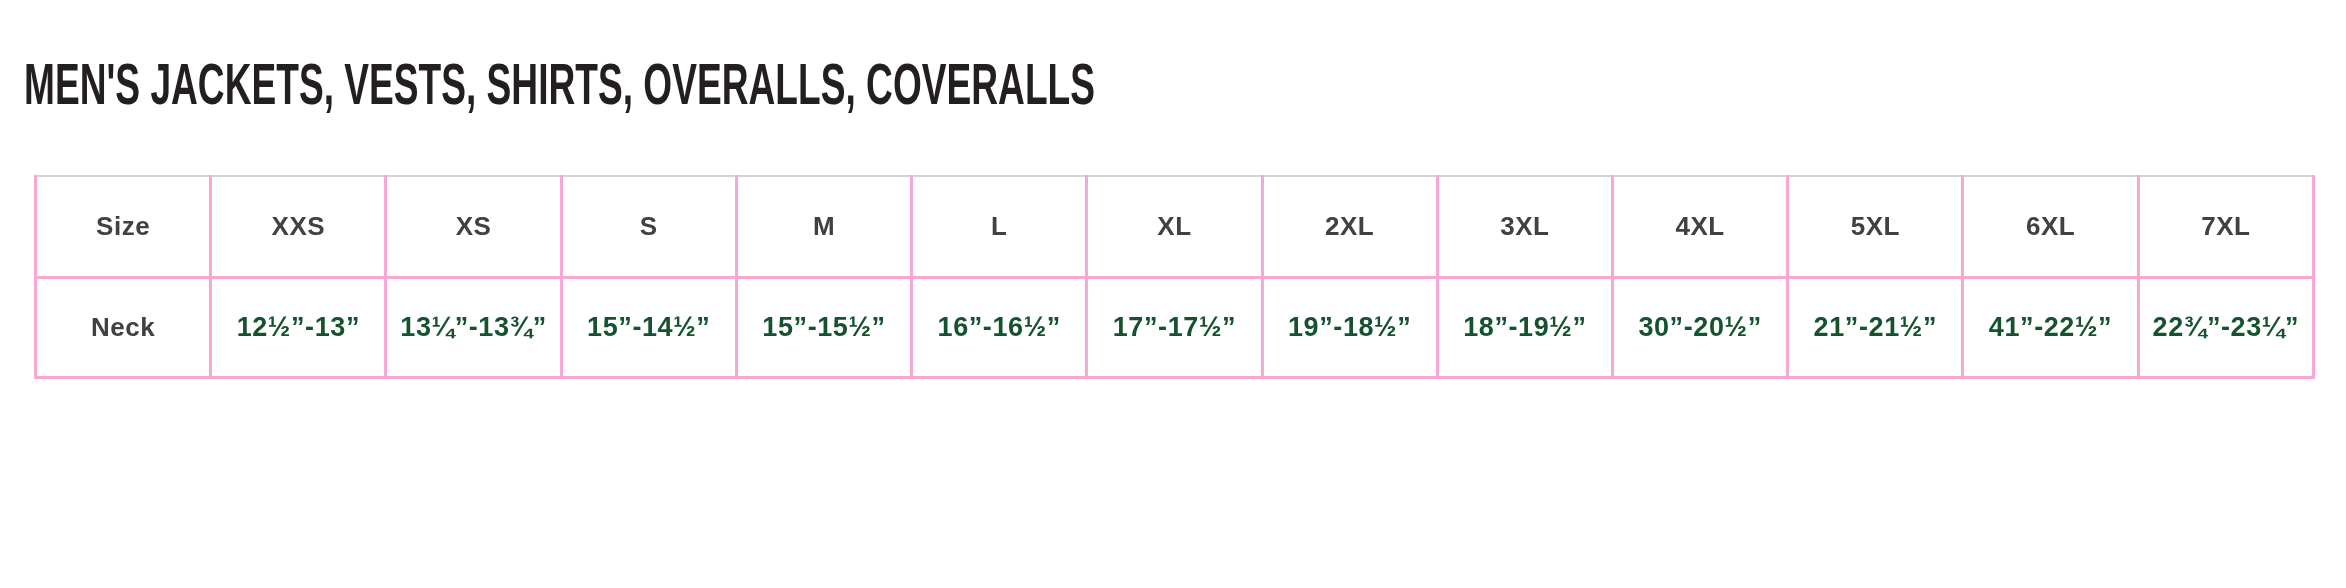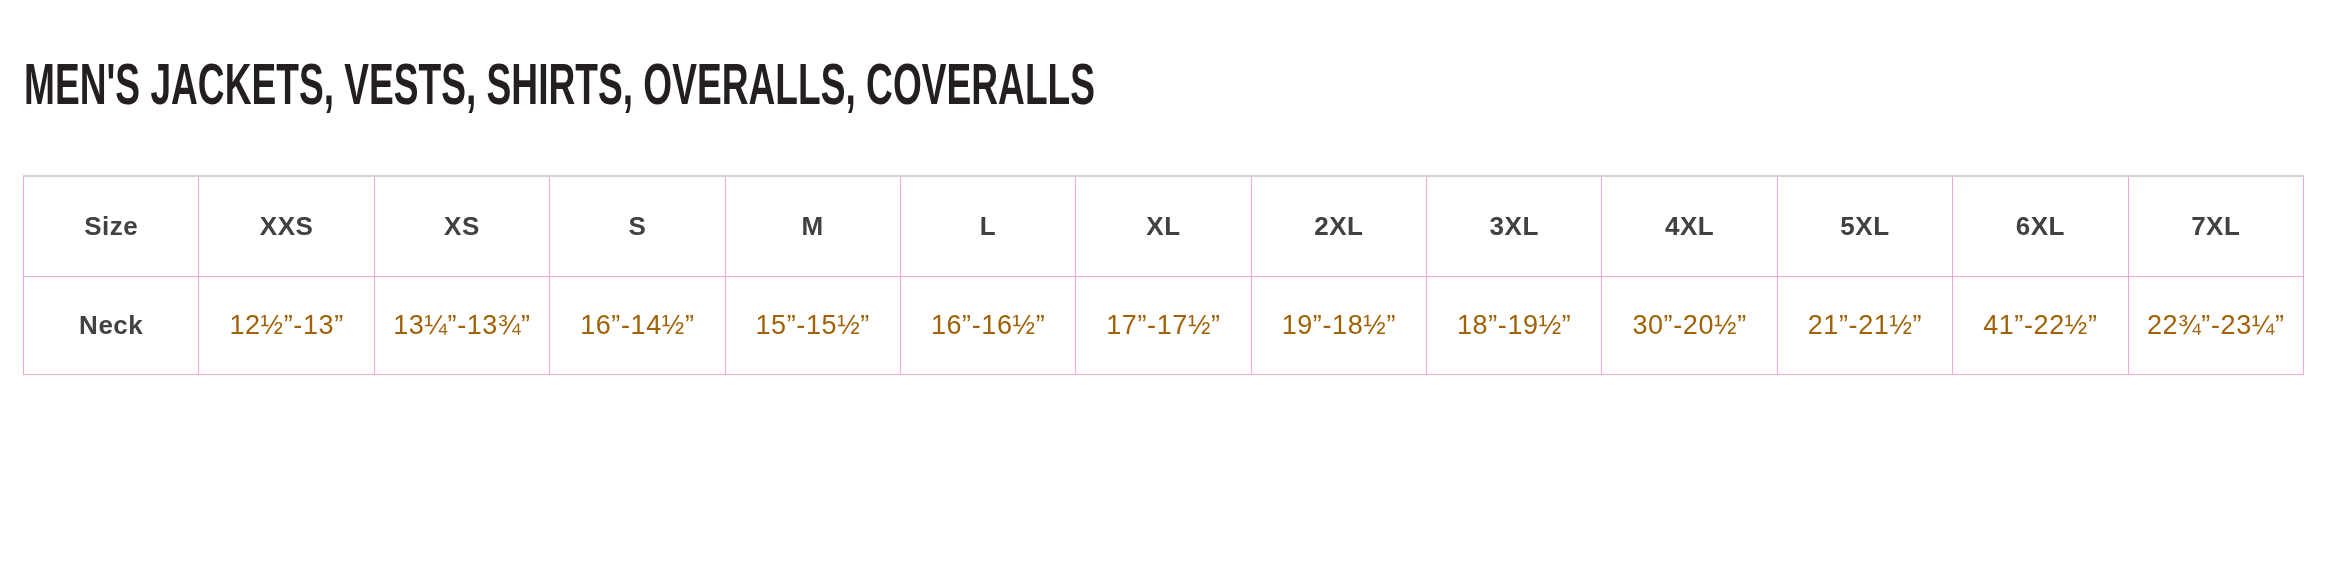--- a/index.html
+++ b/index.html
@@ -19,29 +19,29 @@
     line-height: 1;
     font-weight: bold;
     color: #231f20;
     white-space: nowrap;
     letter-spacing: 0px;
     transform: scaleX(0.64);
     transform-origin: left top;
   }
   table.size-table {
     position: absolute;
-    left: 23px;
+    left: 34px;
     top: 175px;
     width: 2281px;
     border-collapse: collapse;
     table-layout: fixed;
     background: #ffffff;
   }
   .size-table th, .size-table td {
-    border: 1px solid #f9a8d4;
+    border: 3px solid #f9a8d4;
     text-align: center;
     vertical-align: middle;
     padding: 0;
     white-space: nowrap;
     overflow: hidden;
   }
   .size-table thead th {
     border-top: 2px solid #d4d4d4;
     height: 99px;
     font-size: 26px;
@@ -52,22 +52,22 @@
   .size-table tbody th {
     font-size: 26px;
     font-weight: bold;
     color: #414042;
     letter-spacing: 0.5px;
   }
   .size-table tbody tr td, .size-table tbody tr th { height: 100px; }
   .size-table tbody tr:last-child td, .size-table tbody tr:last-child th { height: 97px; }
   .size-table td {
     font-size: 27px;
-    font-weight: normal;
-    color: #a16207;
+    font-weight: bold;
+    color: #14532d;
     letter-spacing: 0.6px;
   }
 </style>
 </head>
 <body>
 
 <div class="screen">
 
   <h1 class="page-title">MEN'S JACKETS, VESTS, SHIRTS, OVERALLS, COVERALLS</h1>
 
@@ -87,21 +87,21 @@
         <th>5XL</th>
         <th>6XL</th>
         <th>7XL</th>
       </tr>
     </thead>
     <tbody>
       <tr>
         <th>Neck</th>
         <td>12½”-13”</td>
         <td>13¼”-13¾”</td>
-        <td>16”-14½”</td>
+        <td>15”-14½”</td>
         <td>15”-15½”</td>
         <td>16”-16½”</td>
         <td>17”-17½”</td>
         <td>19”-18½”</td>
         <td>18”-19½”</td>
         <td>30”-20½”</td>
         <td>21”-21½”</td>
         <td>41”-22½”</td>
         <td>22¾”-23¼”</td>
       </tr>

